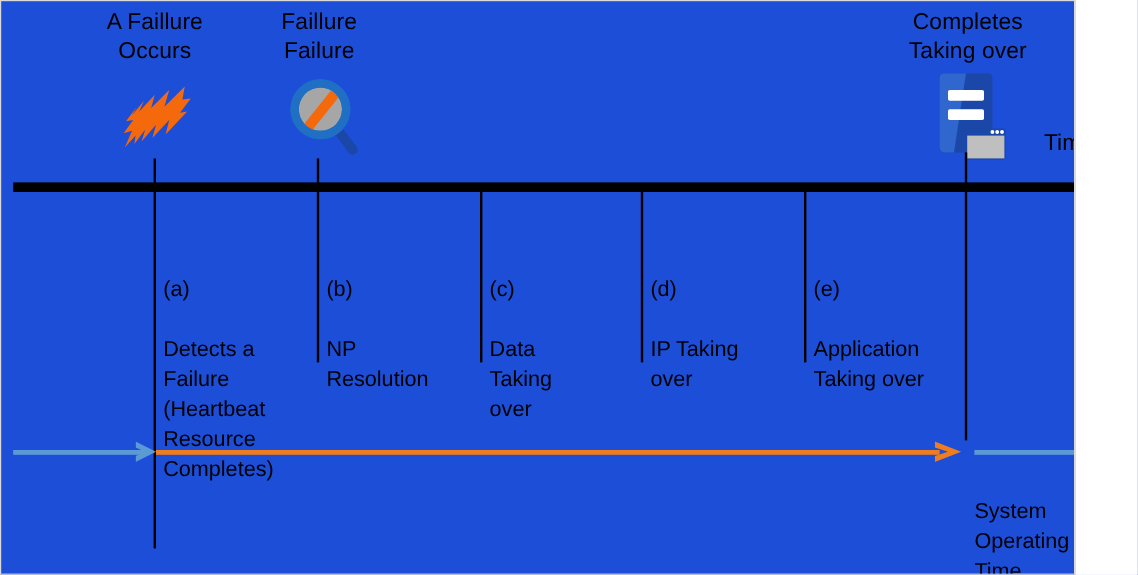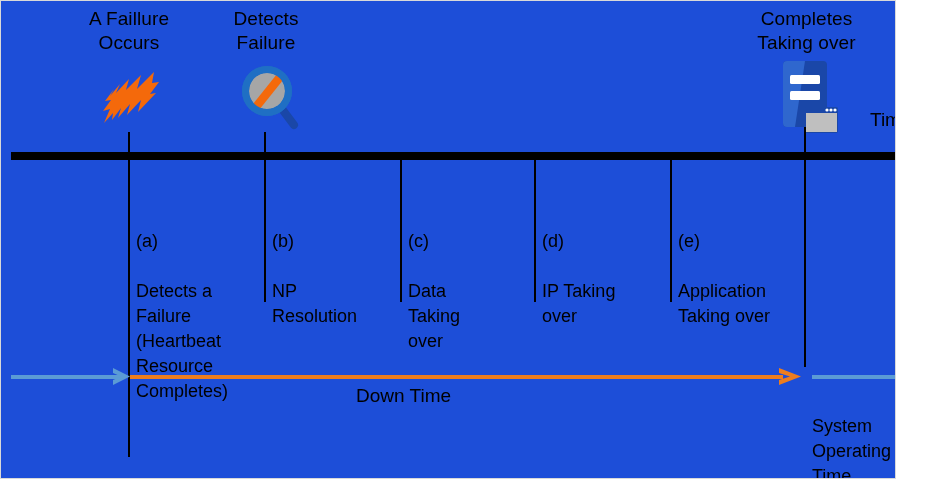--- a/index.html
+++ b/index.html
@@ -104,21 +104,21 @@
   .icon-wrap svg { display: block; }
 </style>
 </head>
 <body>
 
 <div id="canvas">
 
   <div class="event-caption" style="left:58px; top:6px; width:140px;">A Faillure
 Occurs</div>
 
-  <div class="event-caption" style="left:200px; top:6px; width:130px;">Detects
+  <div class="event-caption" style="left:200px; top:6px; width:130px;">Faillure
 Failure</div>
 
   <div class="event-caption" style="left:718px; top:6px; width:175px;text-align:center;">Completes
 Taking over</div>
 
   <div class="icon-wrap" style="left:92px; top:62px;">
     <svg width="70" height="72" viewBox="0 0 70 72">
       <path d="M61 9 L44 26 L48 12 L33 27 L36 16 L23 30 L27 21 L17 33 L21 26 L12 38 L18 37 L10 48 L17 46 L11 60 L20 50 L19 57 L28 45 L25 55 L37 41 L34 52 L48 37 L45 49 L63 30 L57 31 L66 19 L59 20 Z" fill="#F4690B"></path>
     </svg>
   </div>
@@ -221,19 +221,18 @@
     </svg>
   </div>
 
   <div class="bar-line" style="left:811px; top:374px; width:105px; background:#5B9BD5;"></div>
   <div class="bar-arrow" style="left:906px; top:366px;">
     <svg width="24" height="20" viewBox="0 0 24 20">
       <path d="M0 1 L20 9.5 L0 18 L0 13 L10 9.5 L0 6 Z" fill="#5B9BD5"></path>
     </svg>
   </div>
 
-  <div class="downtime-label">Down Time</div>
 
   <div class="sot-label">System
 Operating
 Time</div>
 
 </div>
 
 </body></html>

